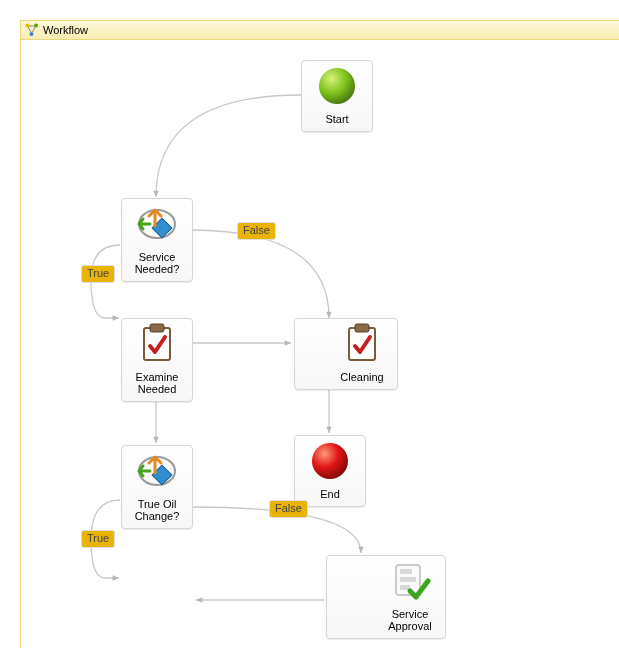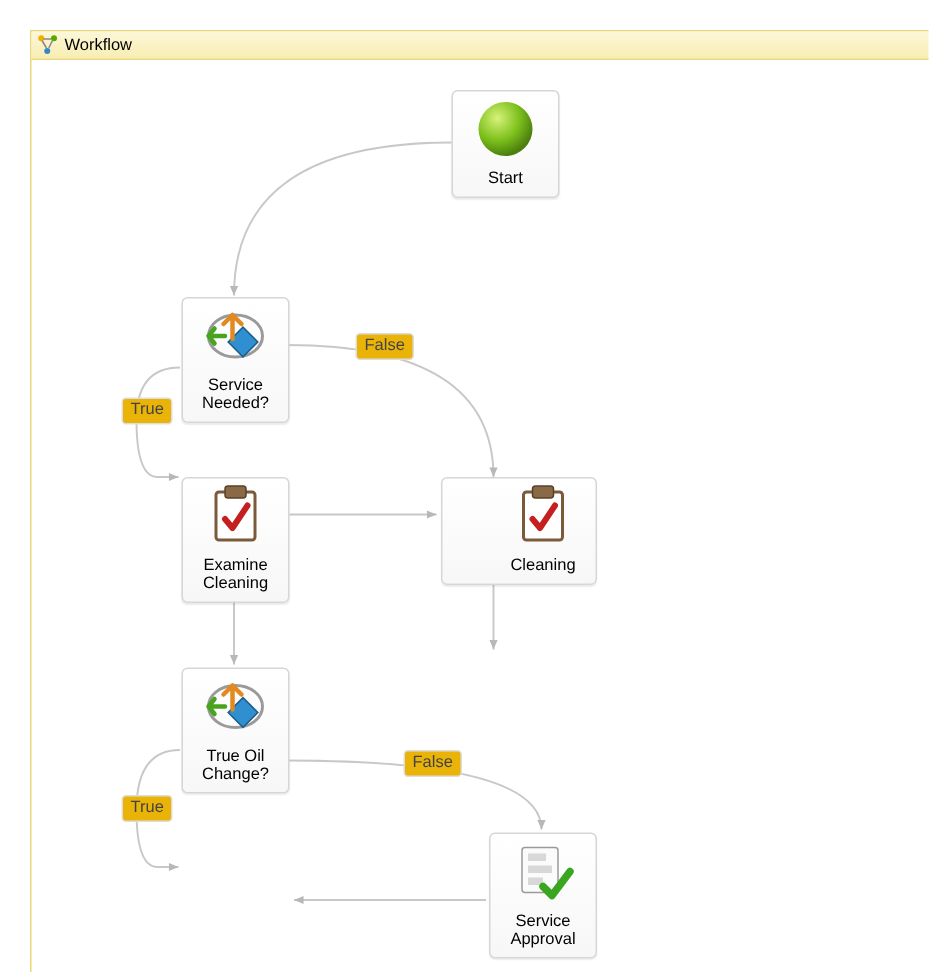--- a/index.html
+++ b/index.html
@@ -155,49 +155,57 @@
     </div>
 
     <div class="node" style="left:100px; top:278px;">
       <div class="glyph">
         <svg width="40" height="44" viewBox="0 0 40 44">
           <rect x="7" y="6" width="26" height="32" rx="2" fill="#fff" stroke="#7a5a3a" stroke-width="2"></rect>
           <rect x="13" y="2" width="14" height="8" rx="2" fill="#8a6a46" stroke="#5a4028"></rect>
           <path d="M13 24 L18 30 L28 15" fill="none" stroke="#c42020" stroke-width="4" stroke-linecap="round" stroke-linejoin="round"></path>
         </svg>
       </div>
-      <div class="label">Examine Cleaning</div>
+      <div class="label">Examine Needed</div>
     </div>
 
     <div class="node" style="left:273px; top:278px;padding-left:32px;">
       <div class="glyph">
         <svg width="40" height="44" viewBox="0 0 40 44">
           <rect x="7" y="6" width="26" height="32" rx="2" fill="#fff" stroke="#7a5a3a" stroke-width="2"></rect>
           <rect x="13" y="2" width="14" height="8" rx="2" fill="#8a6a46" stroke="#5a4028"></rect>
           <path d="M13 24 L18 30 L28 15" fill="none" stroke="#c42020" stroke-width="4" stroke-linecap="round" stroke-linejoin="round"></path>
         </svg>
       </div>
       <div class="label">Cleaning</div>
     </div>
 
+    <div class="node" style="left:273px; top:395px;">
+      <div class="glyph">
+        <svg width="44" height="44">
+            <circle cx="22" cy="22" r="18" fill="url(#redBall)"></circle>
+          </svg>
+      </div>
+      <div class="label">End</div>
+    </div>
 
     <div class="node" style="left:100px; top:405px;">
       <div class="glyph">
         <svg width="44" height="44" viewBox="0 0 44 44">
           <ellipse cx="22" cy="22" rx="18" ry="14" fill="none" stroke="#9a9a9a" stroke-width="2"></ellipse>
           <rect x="20" y="19" width="14" height="14" transform="rotate(45 27 26)" fill="#2f8fd0" stroke="#1d5d88"></rect>
           <path d="M20 24 L20 8 L14 14 M20 8 L26 14" fill="none" stroke="#e28a1f" stroke-width="3" stroke-linecap="round" stroke-linejoin="round"></path>
           <path d="M15 22 L4 22 L8 17 M4 22 L8 27" fill="none" stroke="#49a31f" stroke-width="3" stroke-linecap="round" stroke-linejoin="round"></path>
         </svg>
       </div>
       <div class="label">True Oil Change?</div>
     </div>
 
 
-    <div class="node" style="left:305px; top:515px;">
+    <div class="node" style="left:305px; top:515px;padding-left:48px;">
       <div class="glyph">
         <svg width="44" height="44" viewBox="0 0 44 44">
           <rect x="8" y="6" width="24" height="30" rx="2" fill="#fbfbfb" stroke="#9a9a9a"></rect>
           <rect x="12" y="10" width="12" height="5" fill="#d8d8d8"></rect>
           <rect x="12" y="18" width="16" height="5" fill="#d8d8d8"></rect>
           <rect x="12" y="26" width="10" height="5" fill="#d8d8d8"></rect>
           <path d="M22 32 L28 38 L40 22" fill="none" stroke="#3aa61f" stroke-width="5" stroke-linecap="round" stroke-linejoin="round"></path>
         </svg>
       </div>
       <div class="label">Service Approval</div>

